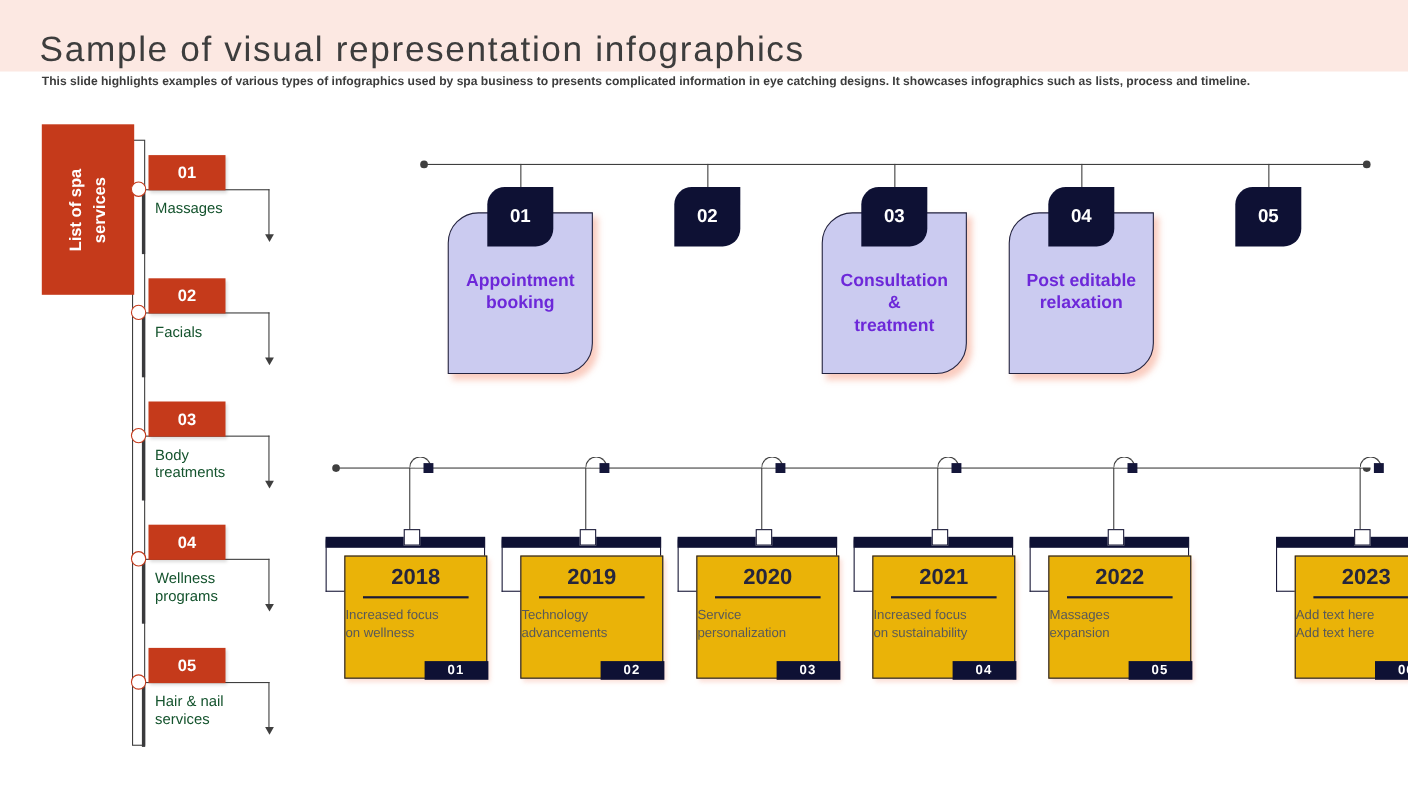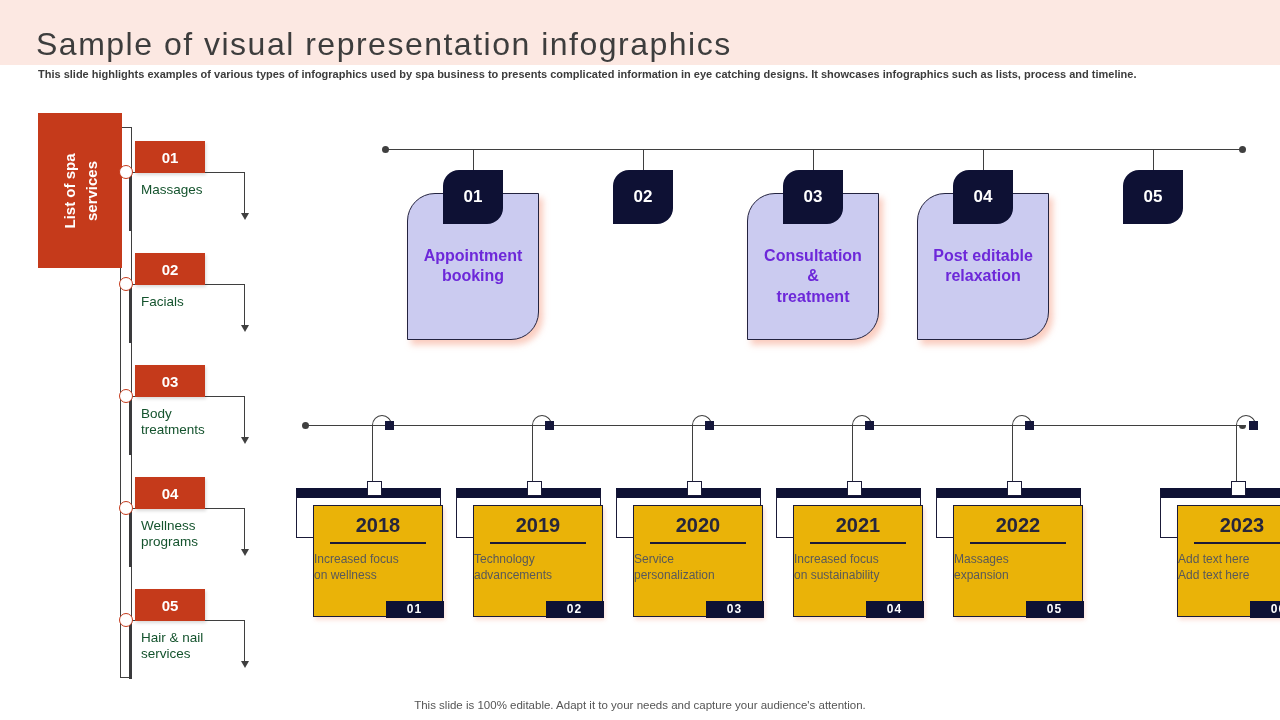--- a/index.html
+++ b/index.html
@@ -295,14 +295,13 @@
     <div class="tl-sq-card"></div>
     <div class="tl-card">
       <div class="tl-year">2023</div>
       <div class="tl-divider"></div>
       <div class="tl-desc">Add text here
 Add text here</div>
       <div class="tl-badge">06</div>
     </div>
   </div>
 
-  <div class="footer">This slide is 100% editable. Adapt it to your needs and capture your audience's attention.</div>
 </div>
 
 </body></html>

